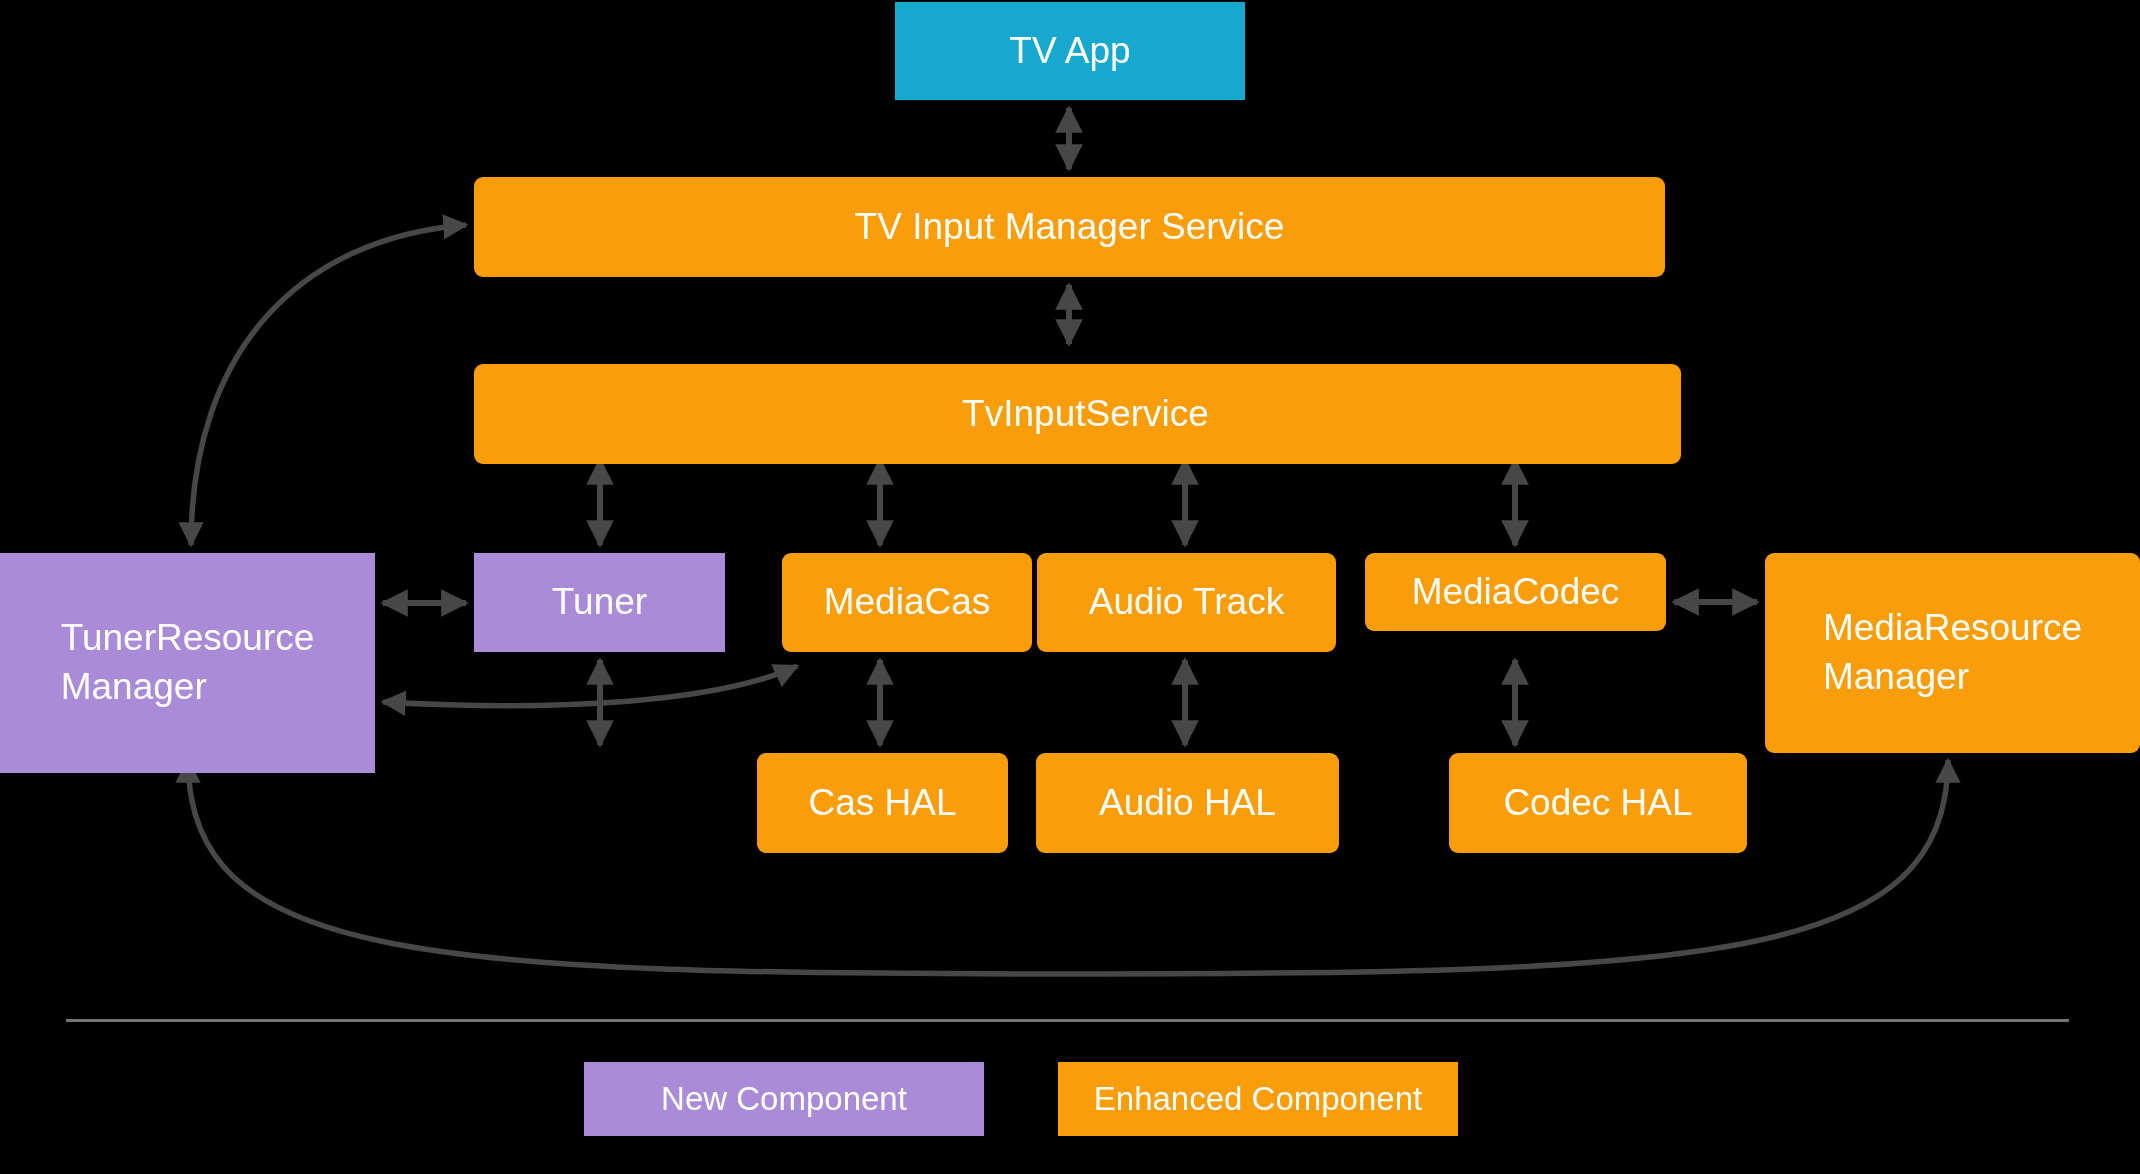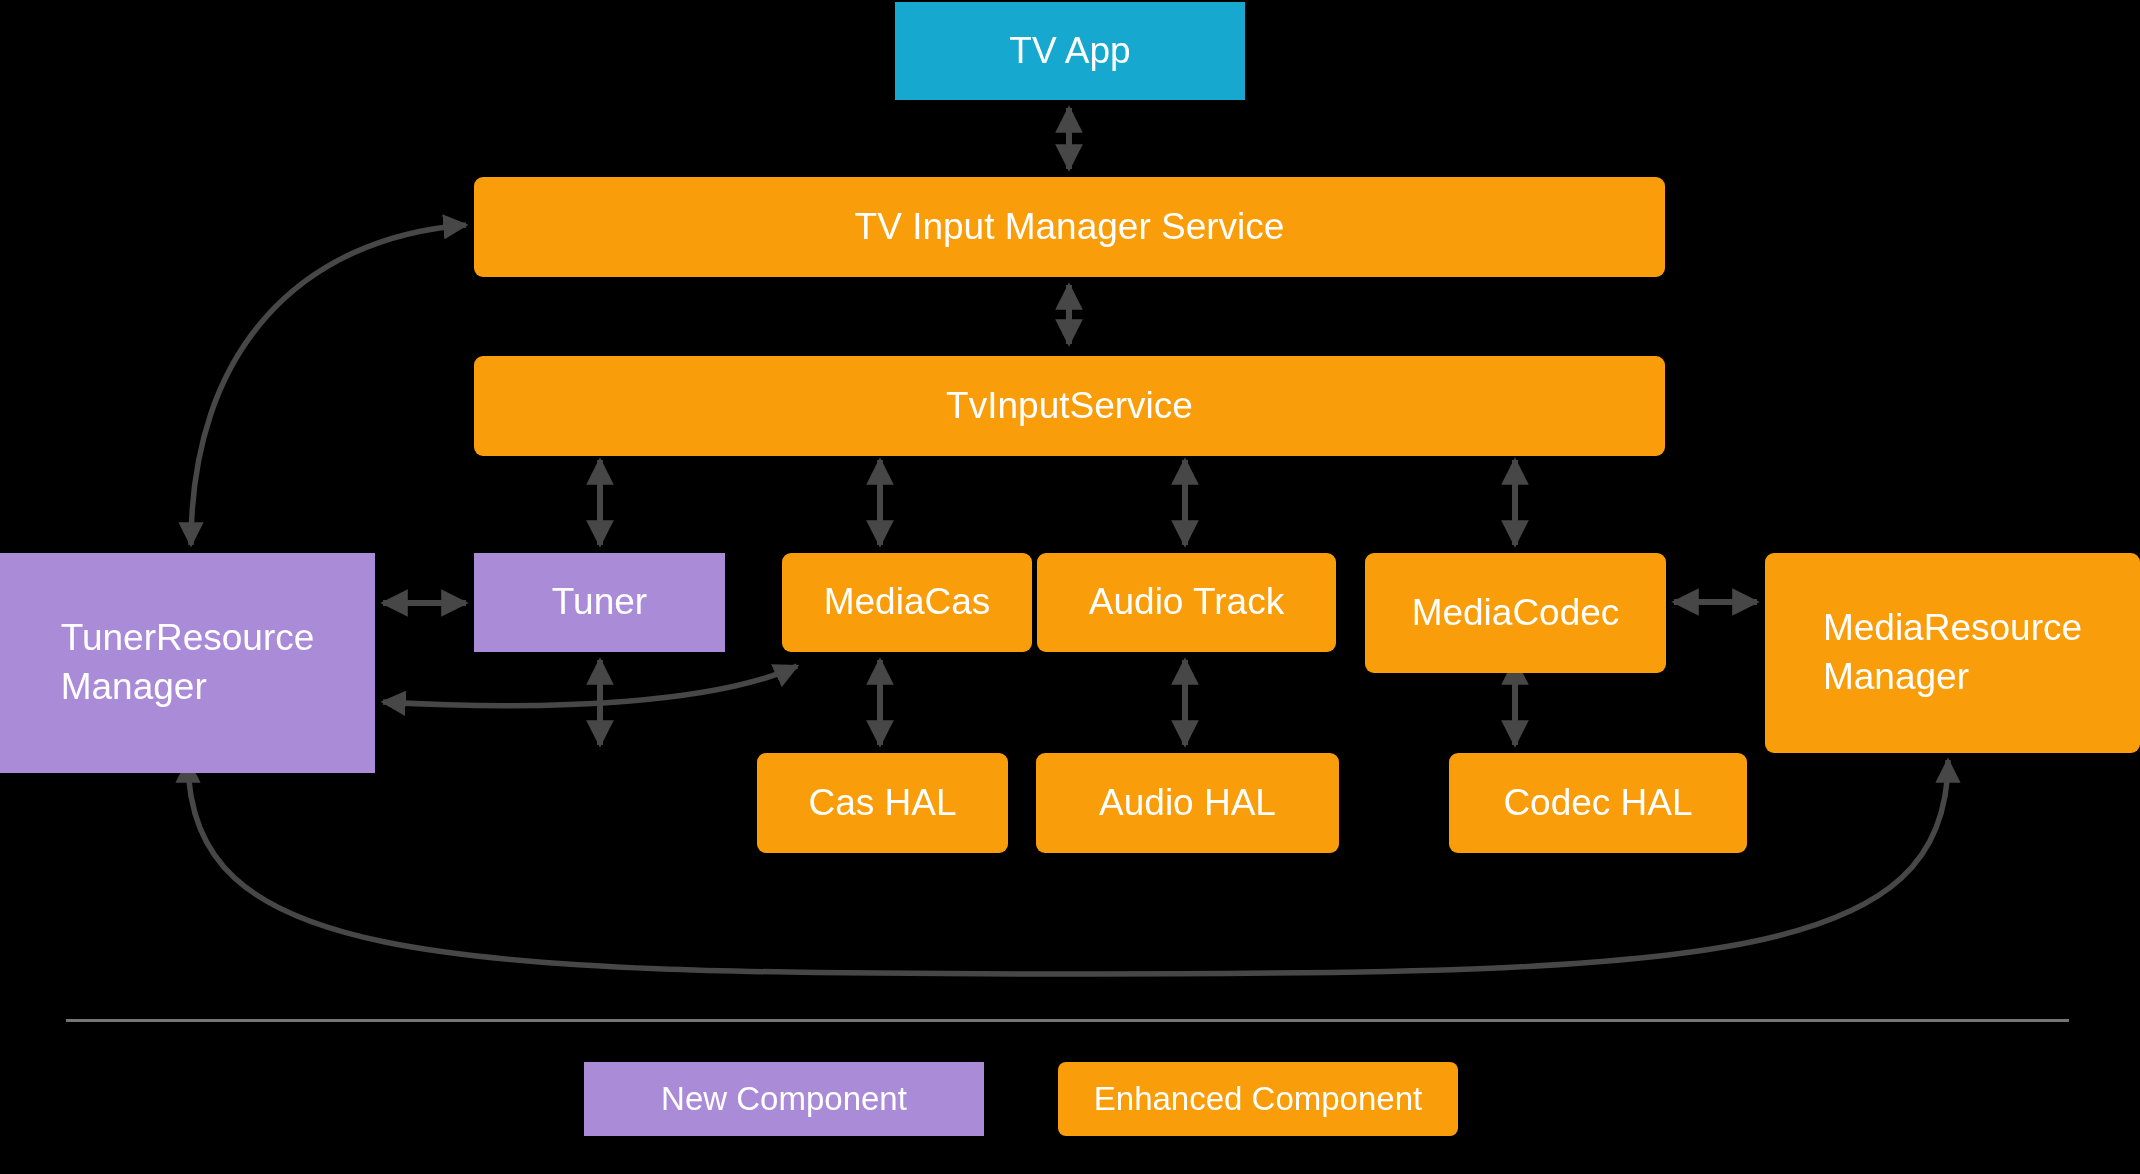--- a/index.html
+++ b/index.html
@@ -42,26 +42,26 @@
     line-height: 1.32;
     white-space: pre-line;
   }
   .node.app      { background: var(--app, #16A8CF); }
   .node.enhanced { background: var(--enhanced, #F99D0B); border-radius: 9px; }
   .node.new      { background: var(--new, #AA8BD8); }
 
   
   .n-tvapp      { left: 895px;  top: 2px;   width: 350px;  height: 98px; }
   .n-tims       { left: 474px;  top: 177px; width: 1191px; height: 100px; }
-  .n-tvis       { left: 474px;  top: 356px; width: 1191px; height: 100px; }
+  .n-tvis       { left: 474px;  top: 364px; width: 1191px; height: 100px; padding-left: 16px; }
   .n-trm        { left: 0px;    top: 553px; width: 375px;  height: 220px; }
   .n-tuner      { left: 474px;  top: 553px; width: 251px;  height: 99px; }
   .n-mediacas   { left: 756px;  top: 553px; width: 250px;  height: 99px; margin-left: 26px; }
   .n-audiotrack { left: 1037px; top: 553px; width: 299px;  height: 99px; }
-  .n-mediacodec { left: 1365px; top: 553px; width: 301px;  height: 120px; }
+  .n-mediacodec { left: 1365px; top: 553px; width: 301px;  height: 78px; }
   .n-mrm        { left: 1765px; top: 553px; width: 375px;  height: 200px; }
   .n-tunerhal   { left: 474px;  top: 753px; width: 251px;  height: 100px; }
   .n-cashal     { left: 757px;  top: 753px; width: 251px;  height: 100px; }
   .n-audiohal   { left: 1036px; top: 753px; width: 303px;  height: 100px; }
   .n-codechal   { left: 1449px; top: 753px; width: 298px;  height: 100px; }
 
   .divider {
     position: absolute;
     left: 66px; top: 1019px;
     width: 2003px; height: 3px;
@@ -71,21 +71,21 @@
     position: absolute;
     top: 1062px;
     width: 400px; height: 74px;
     display: flex;
     align-items: center;
     justify-content: center;
     color: var(--text, #fff);
     font-size: 33px;
   }
   .legend-box.new      { left: 584px;  background: var(--new, #AA8BD8); }
-  .legend-box.enhanced { left: 1058px; background: var(--enhanced, #F99D0B); border-radius: 8px; }
+  .legend-box.enhanced { left: 1058px; background: var(--enhanced, #F99D0B); }
 </style>
 </head>
 <body>
 
 <div class="canvas">
 
   <svg class="edges" viewBox="0 0 2140 1174" xmlns="http://www.w3.org/2000/svg">
     <defs>
       <marker id="ah" viewBox="0 0 10 10" refX="9" refY="5" markerWidth="4.6" markerHeight="4.6" orient="auto-start-reverse">
         <path d="M0,0 L10,5 L0,10 Z"></path>

